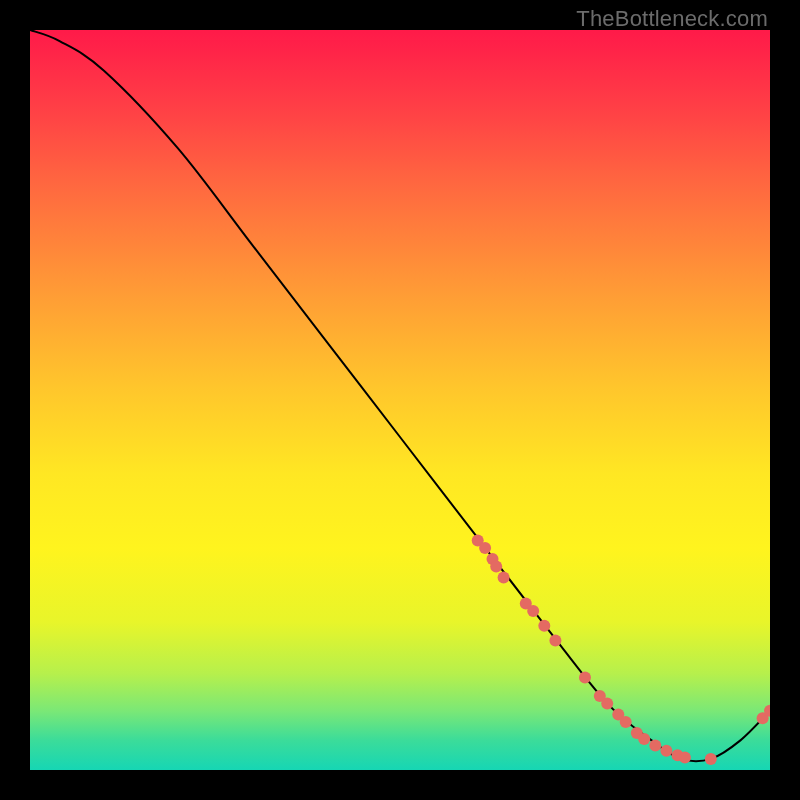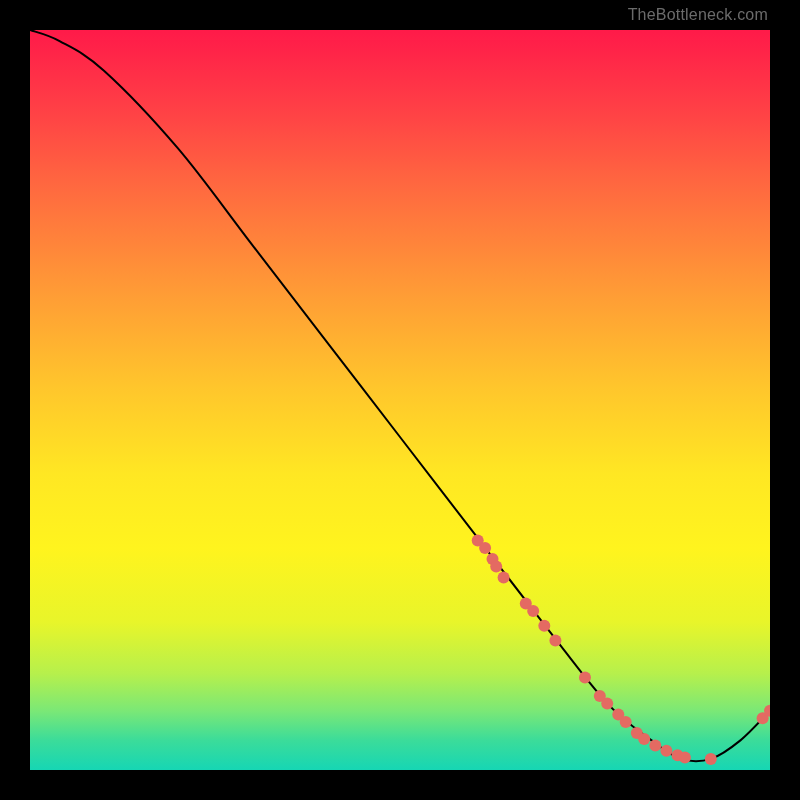--- a/index.html
+++ b/index.html
@@ -46,21 +46,21 @@
     position: absolute;
     inset: 0;
     width: 100%;
     height: 100%;
   }
   .watermark {
     position: absolute;
     top: 6px;
     right: 32px;
     color: #6b6b6b;
-    font-size: 16px;
+    font-size: 22px;
     letter-spacing: 0.2px;
     user-select: none;
   }
 </style>
 </head>
 <body>
 
 <div class="stage">
 
   <div class="watermark">TheBottleneck.com</div>

